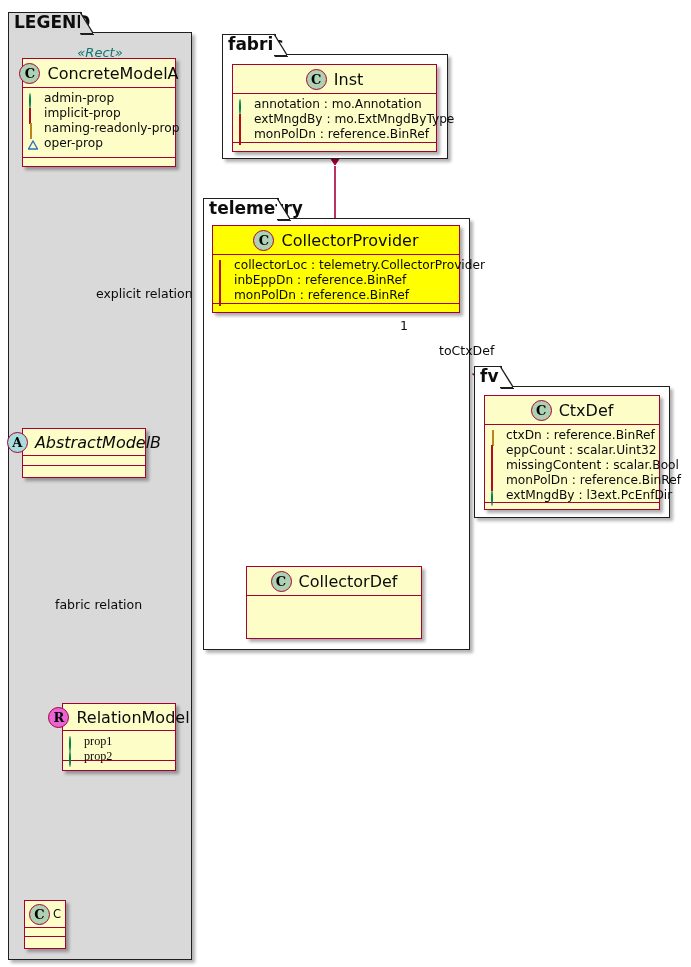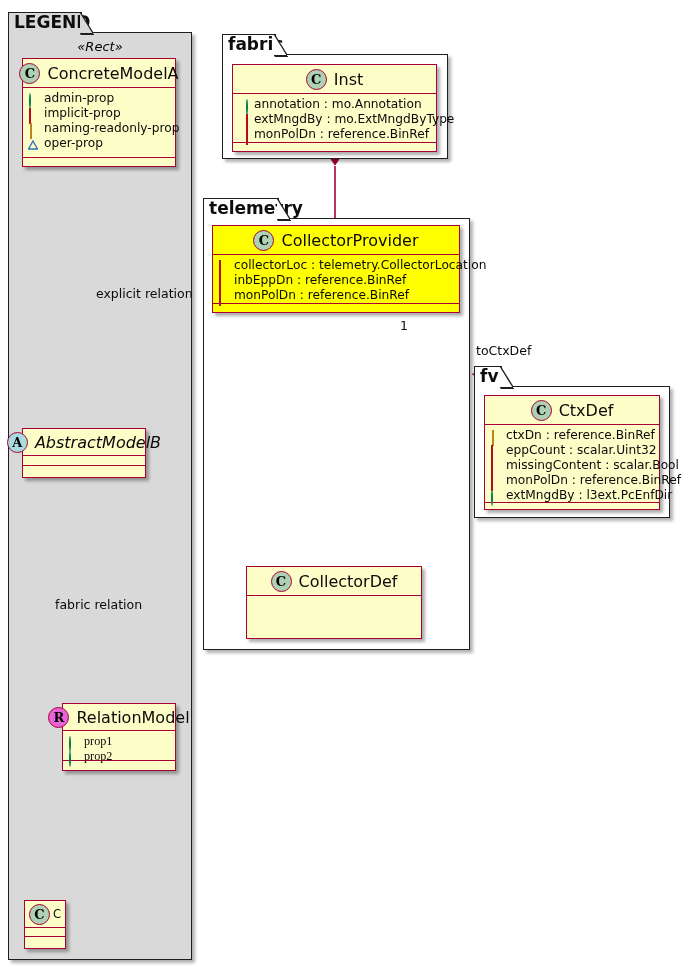--- a/index.html
+++ b/index.html
@@ -75,22 +75,22 @@
     background: #ffffff;
     box-shadow: 3px 3px 3px rgba(0,0,0,0.30);
   }
   .pkg-body.grey { background: #d9d9d9; }
   .pkg-stereo {
     position: absolute;
     width: 100%;
     text-align: center;
     font-style: italic;
     font-size: 13px;
-    color: #000000;
-    top: 6px;
+    color: #0f766e;
+    top: 12px;
   }
 
   
   .cls {
     position: absolute;
     box-sizing: border-box;
     border: 1.4px solid #a80036;
     background: #fdfdc8;
     box-shadow: 3px 3px 3px rgba(0,0,0,0.32);
     z-index: 4;
@@ -321,21 +321,21 @@
       </svg>
     </div>
     <div class="pkg-body" style="left:0; top:20px; width:226px; height:105px;"></div>
   </div>
 
   <div class="cls" style="left:232px; top:64px; width:205px; height:88px;">
     <div class="cls-head">
       <span class="stereo-icon si-C">C</span>
       <span class="cls-title">Inst</span>
     </div>
-    <div class="cls-attrs" style="height:49px;text-align:right;">
+    <div class="cls-attrs" style="height:49px;">
       <div class="attr">
         <span class="gl"><span class="gl-circle"></span></span>
         <span>annotation : mo.Annotation</span>
       </div>
       <div class="attr">
         <span class="gl"><span class="gl-square"></span></span>
         <span>extMngdBy : mo.ExtMngdByType</span>
       </div>
       <div class="attr">
         <span class="gl"><span class="gl-square"></span></span>
@@ -358,21 +358,21 @@
   </div>
 
   <div class="cls hl" style="left:212px; top:225px; width:248px; height:88px;">
     <div class="cls-head">
       <span class="stereo-icon si-C">C</span>
       <span class="cls-title">CollectorProvider</span>
     </div>
     <div class="cls-attrs" style="height:49px;">
       <div class="attr">
         <span class="gl"><span class="gl-square"></span></span>
-        <span>collectorLoc : telemetry.CollectorLocation</span>
+        <span>collectorLoc : telemetry.CollectorProvider</span>
       </div>
       <div class="attr">
         <span class="gl"><span class="gl-square"></span></span>
         <span>inbEppDn : reference.BinRef</span>
       </div>
       <div class="attr">
         <span class="gl"><span class="gl-square"></span></span>
         <span>monPolDn : reference.BinRef</span>
       </div>
     </div>
@@ -423,15 +423,15 @@
       </div>
       <div class="attr">
         <span class="gl"><span class="gl-circle"></span></span>
         <span>extMngdBy : l3ext.PcEnfDir</span>
       </div>
     </div>
     <div class="cls-foot"></div>
   </div>
 
   <div class="edge-label" style="left:400px; top:318px;">1</div>
-  <div class="edge-label" style="left:476px; top:343px;">toCtxDef</div>
+  <div class="edge-label" style="left:439px; top:343px;">toCtxDef</div>
 
 </div>
 
 </body></html>

